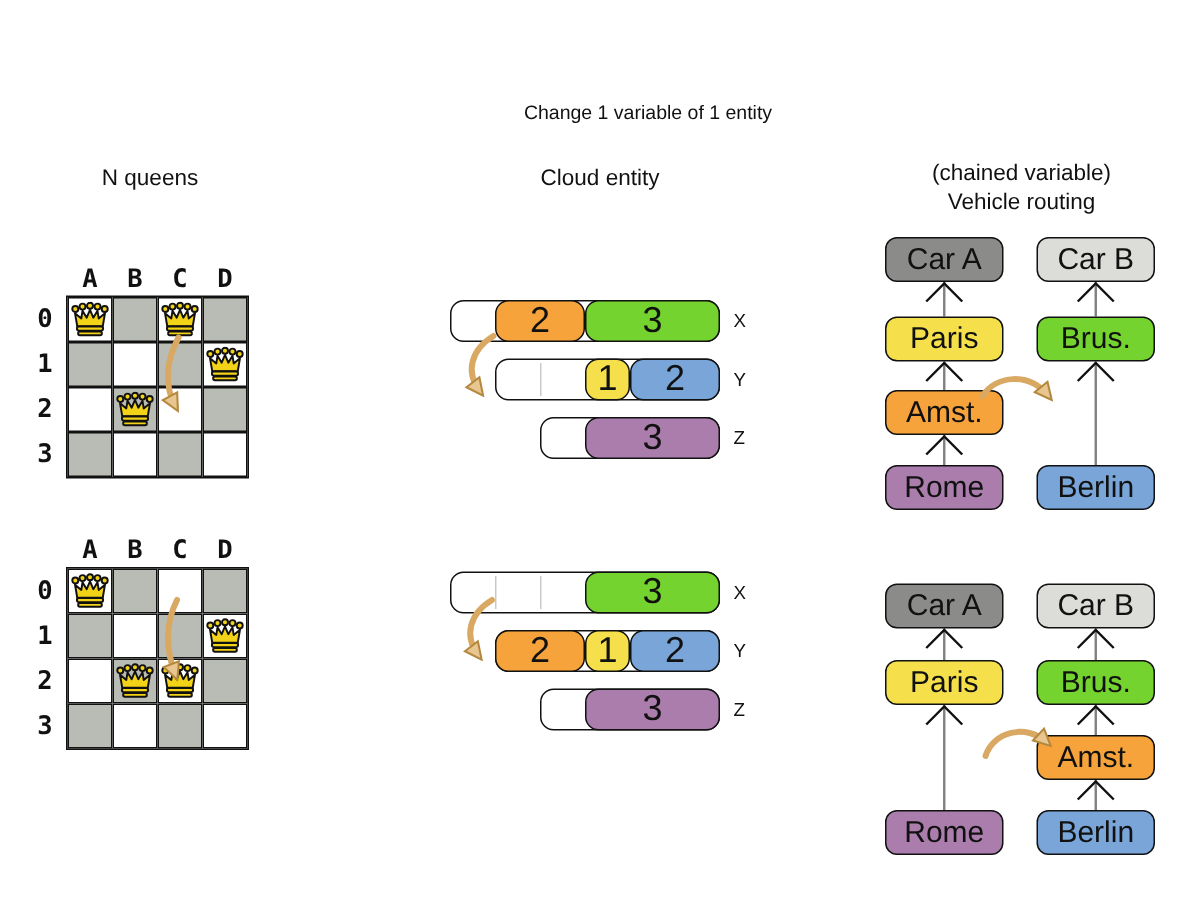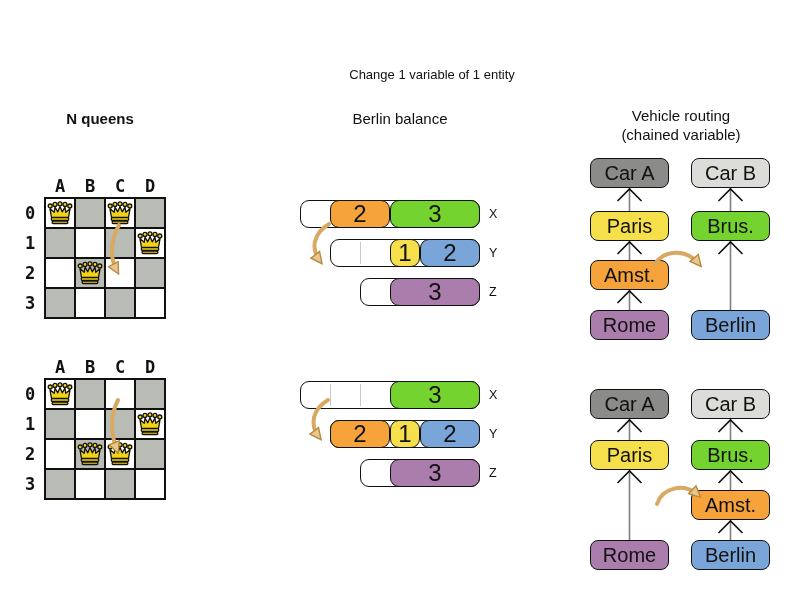--- a/index.html
+++ b/index.html
@@ -50,25 +50,25 @@
       <line x1="730.5" y1="440" x2="730.5" y2="419" stroke="#7f7f7f" stroke-width="1.6"></line>
       <polyline points="718.5,432 730.5,420 742.5,432" fill="none" stroke="#111111" stroke-width="1.6"></polyline>
       <line x1="730.5" y1="490" x2="730.5" y2="470" stroke="#7f7f7f" stroke-width="1.6"></line>
       <polyline points="718.5,483 730.5,471 742.5,483" fill="none" stroke="#111111" stroke-width="1.6"></polyline>
       <line x1="730.5" y1="540" x2="730.5" y2="520" stroke="#7f7f7f" stroke-width="1.6"></line>
       <polyline points="718.5,533 730.5,521 742.5,533" fill="none" stroke="#111111" stroke-width="1.6"></polyline>
     </svg>
 
   <div class="subtitle">Change 1 variable of 1 entity</div>
 
-  <div class="sec-header" style="left:20px;top:110px;width:160px;font-weight:bold;">N queens</div>
-  <div class="sec-header" style="left:320px;top:110px;width:160px;">Berlin balance</div>
+  <div class="sec-header" style="left:20px;top:110px;width:160px;">N queens</div>
+  <div class="sec-header" style="left:320px;top:110px;width:160px;">Cloud entity</div>
   <div class="sec-header" style="left:596px;top:106px;width:170px;">
+    <div>(chained variable)</div>
     <div>Vehicle routing</div>
-    <div>(chained variable)</div>
   </div>
 
   <svg id="overlay" class="layer">
       <defs>
         <marker id="tanhead" viewBox="0 0 10 10" refX="6.5" refY="5" markerWidth="3.4" markerHeight="3.4" orient="auto-start-reverse" markerUnits="strokeWidth">
           <path d="M0.8,1 L9,5 L0.8,9 Z" fill="#e9c58f" stroke="#b4893f" stroke-width="1"></path>
         </marker>
       </defs>
       <path d="M 119 225 C 110 242, 110 258, 117 271" fill="none" stroke="#d9a963" stroke-width="4" stroke-linecap="round" marker-end="url(#tanhead)"></path>
       <path d="M 118 400 C 110 416, 110 432, 117 450" fill="none" stroke="#d9a963" stroke-width="4" stroke-linecap="round" marker-end="url(#tanhead)"></path>

